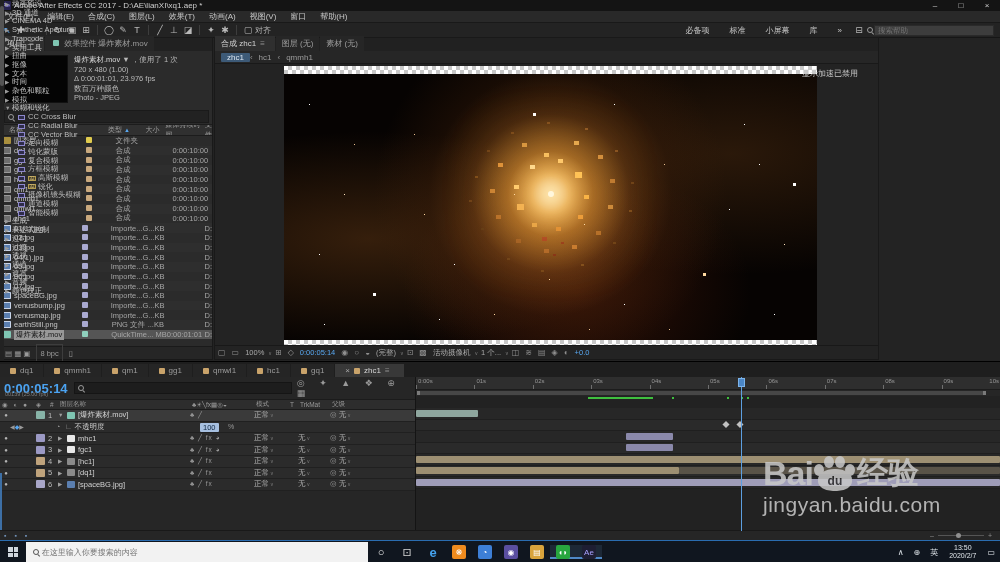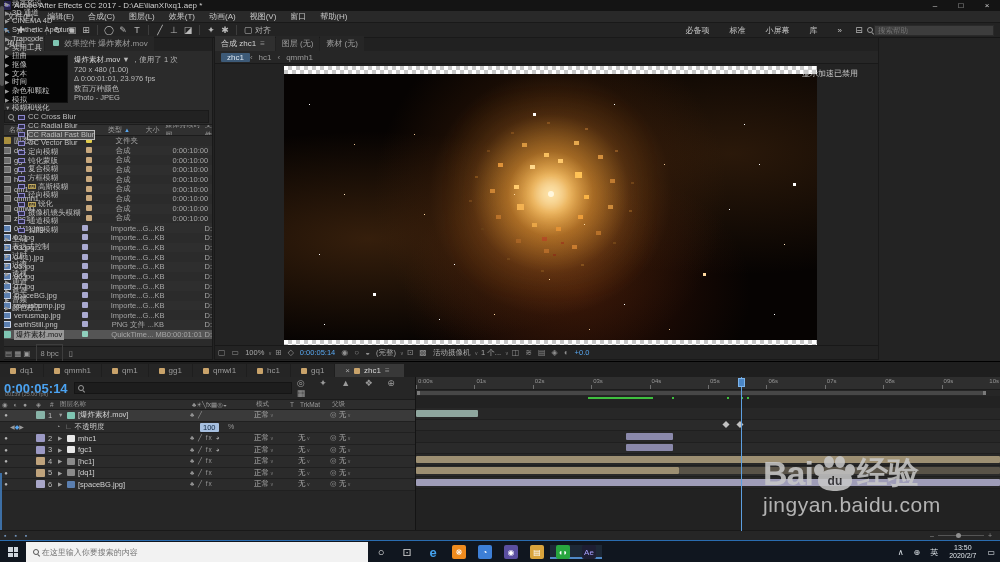--- a/index.html
+++ b/index.html
@@ -630,24 +630,20 @@
         <div class="fxg"><span class="tri">▶</span><span>模拟</span></div>
         <div class="fxg"><span class="tri">▼</span><span>模糊和锐化</span></div>
         <div class="fxi">
           <span class="fxico"></span>
           <span class="lbl">CC Cross Blur</span>
         </div>
         <div class="fxi">
           <span class="fxico"></span>
           <span class="lbl">CC Radial Blur</span>
         </div>
-        <div class="fxi sel">
-          <span class="fxico"></span>
-          <span class="lbl">CC Radial Fast Blur</span>
-        </div>
         <div class="fxi">
           <span class="fxico"></span>
           <span class="lbl">CC Vector Blur</span>
         </div>
         <div class="fxi">
           <span class="fxico"></span>
           <span class="lbl">定向模糊</span>
         </div>
         <div class="fxi">
           <span class="fxico"></span>
@@ -658,24 +654,20 @@
           <span class="lbl">复合模糊</span>
         </div>
         <div class="fxi">
           <span class="fxico"></span>
           <span class="lbl">方框模糊</span>
         </div>
         <div class="fxi">
           <span class="fxico"></span>
           <span class="fx32">32</span>
           <span class="lbl">高斯模糊</span>
-        </div>
-        <div class="fxi">
-          <span class="fxico"></span>
-          <span class="lbl">径向模糊</span>
         </div>
         <div class="fxi">
           <span class="fxico"></span>
           <span class="fx32">32</span>
           <span class="lbl">锐化</span>
         </div>
         <div class="fxi">
           <span class="fxico"></span>
           <span class="lbl">摄像机镜头模糊</span>
         </div>

